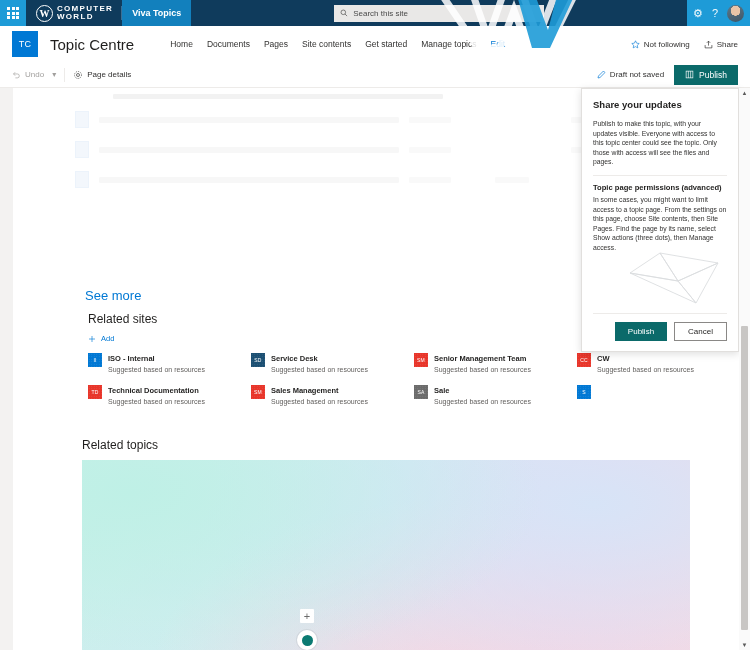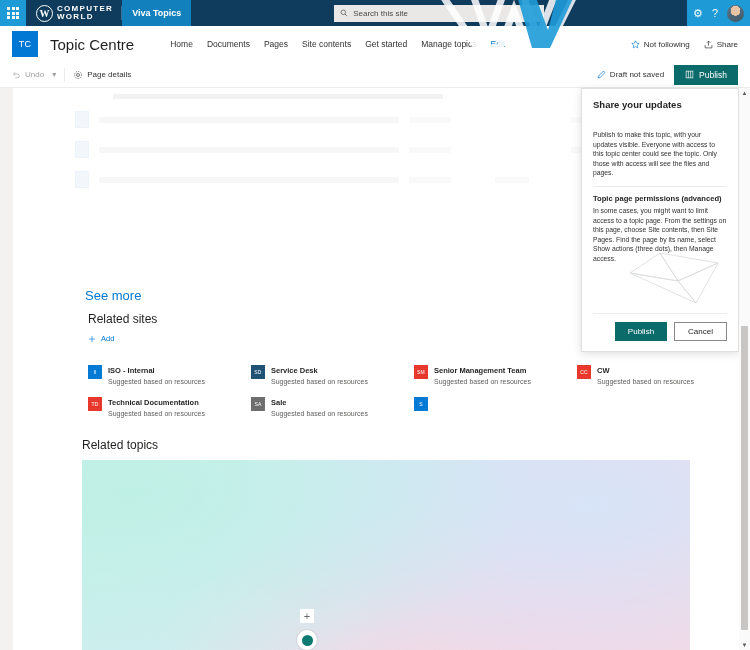--- a/index.html
+++ b/index.html
@@ -103,21 +103,21 @@
   .fl-l1 { height:6px; background:#f0f0f0; border-radius:1px; }
   .fl-l2 { height:6px; background:#f4f4f4; border-radius:1px; }
 
   .seemore { position:absolute; top:200px; left:85px; font-size:13px; color:#0078d4; cursor:pointer; }
 
   .sect-title { font-size:12px; color:#201f1e; font-weight:400; }
   .related-sites { position:absolute; top:224px; left:88px; width:610px; }
   .addrow { display:flex; align-items:center; gap:5px; margin-top:8px; font-size:7.5px; color:#0078d4; cursor:pointer; }
 
   .sitegrid {
-    margin-top:22px; display:grid; grid-template-columns:repeat(4,163px);
+    margin-top:10px; display:grid; grid-template-columns:repeat(4,163px);
     row-gap:10px; column-gap:0;
   }
   .sitecard { display:flex; align-items:flex-start; gap:6px; cursor:pointer; }
   .sitetile {
     width:14px; height:14px; flex:0 0 auto; color:#fff; font-size:5px;
     display:flex; align-items:center; justify-content:center; letter-spacing:.2px;
     position:relative; overflow:hidden;
   }
   .sitetile::after{
     content:""; position:absolute; inset:0;
@@ -150,21 +150,21 @@
     box-shadow:0 0 0 1px rgba(0,0,0,.06);
   }
   .node-circle i { width:11px; height:11px; border-radius:50%; background:#0b7a72; display:block; }
 
   
   .callout {
     position:absolute; top:88px; left:581px; width:158px; height:264px;
     background:#fff; border:1px solid #e1dfdd; box-shadow:0 2px 8px rgba(0,0,0,.13);
     z-index:5; padding:10px 11px 0 11px;
   }
-  .co-title { font-size:9.5px; color:#201f1e; font-weight:bold; margin-bottom:20px; }
+  .co-title { font-size:9.5px; color:#201f1e; font-weight:bold; margin-bottom:9px; }
   .co-body { font-size:6.8px; color:#323130; line-height:9.6px; }
   .co-rule { height:1px; background:#edebe9; margin:8px 0 7px 0; }
   .co-sub { font-size:7.6px; color:#201f1e; font-weight:bold; margin-bottom:3px; }
   .co-art { position:absolute; left:44px; top:160px; width:100px; height:60px; opacity:.35; }
   .co-foot {
     position:absolute; left:11px; right:11px; bottom:10px; display:flex;
     justify-content:flex-end; gap:7px; padding-top:8px; border-top:1px solid #edebe9;
   }
   .btn { font-size:8px; height:19px; padding:0 13px; display:flex; align-items:center; cursor:pointer; }
   .btn-primary { background:#0b6a6a; color:#fff; }
@@ -371,20 +371,29 @@
           <div class="sitecard">
             <div class="sitetile" style="background: rgb(232, 53, 42);">
               <span>TD</span>
             </div>
             <div class="sitemeta">
               <div class="sitename">Technical Documentation</div>
               <div class="sitesub">Suggested based on resources</div>
             </div>
           </div>
           <div class="sitecard">
+            <div class="sitetile" style="background: rgb(232, 53, 42);">
+              <span>SM</span>
+            </div>
+            <div class="sitemeta">
+              <div class="sitename">Sales Management</div>
+              <div class="sitesub">Suggested based on resources</div>
+            </div>
+          </div>
+          <div class="sitecard">
             <div class="sitetile" style="background: rgb(107, 107, 107);">
               <span>SA</span>
             </div>
             <div class="sitemeta">
               <div class="sitename">Sale</div>
               <div class="sitesub">Suggested based on resources</div>
             </div>
           </div>
           <div class="sitecard">
             <div class="sitetile" style="background: rgb(0, 120, 212);">

